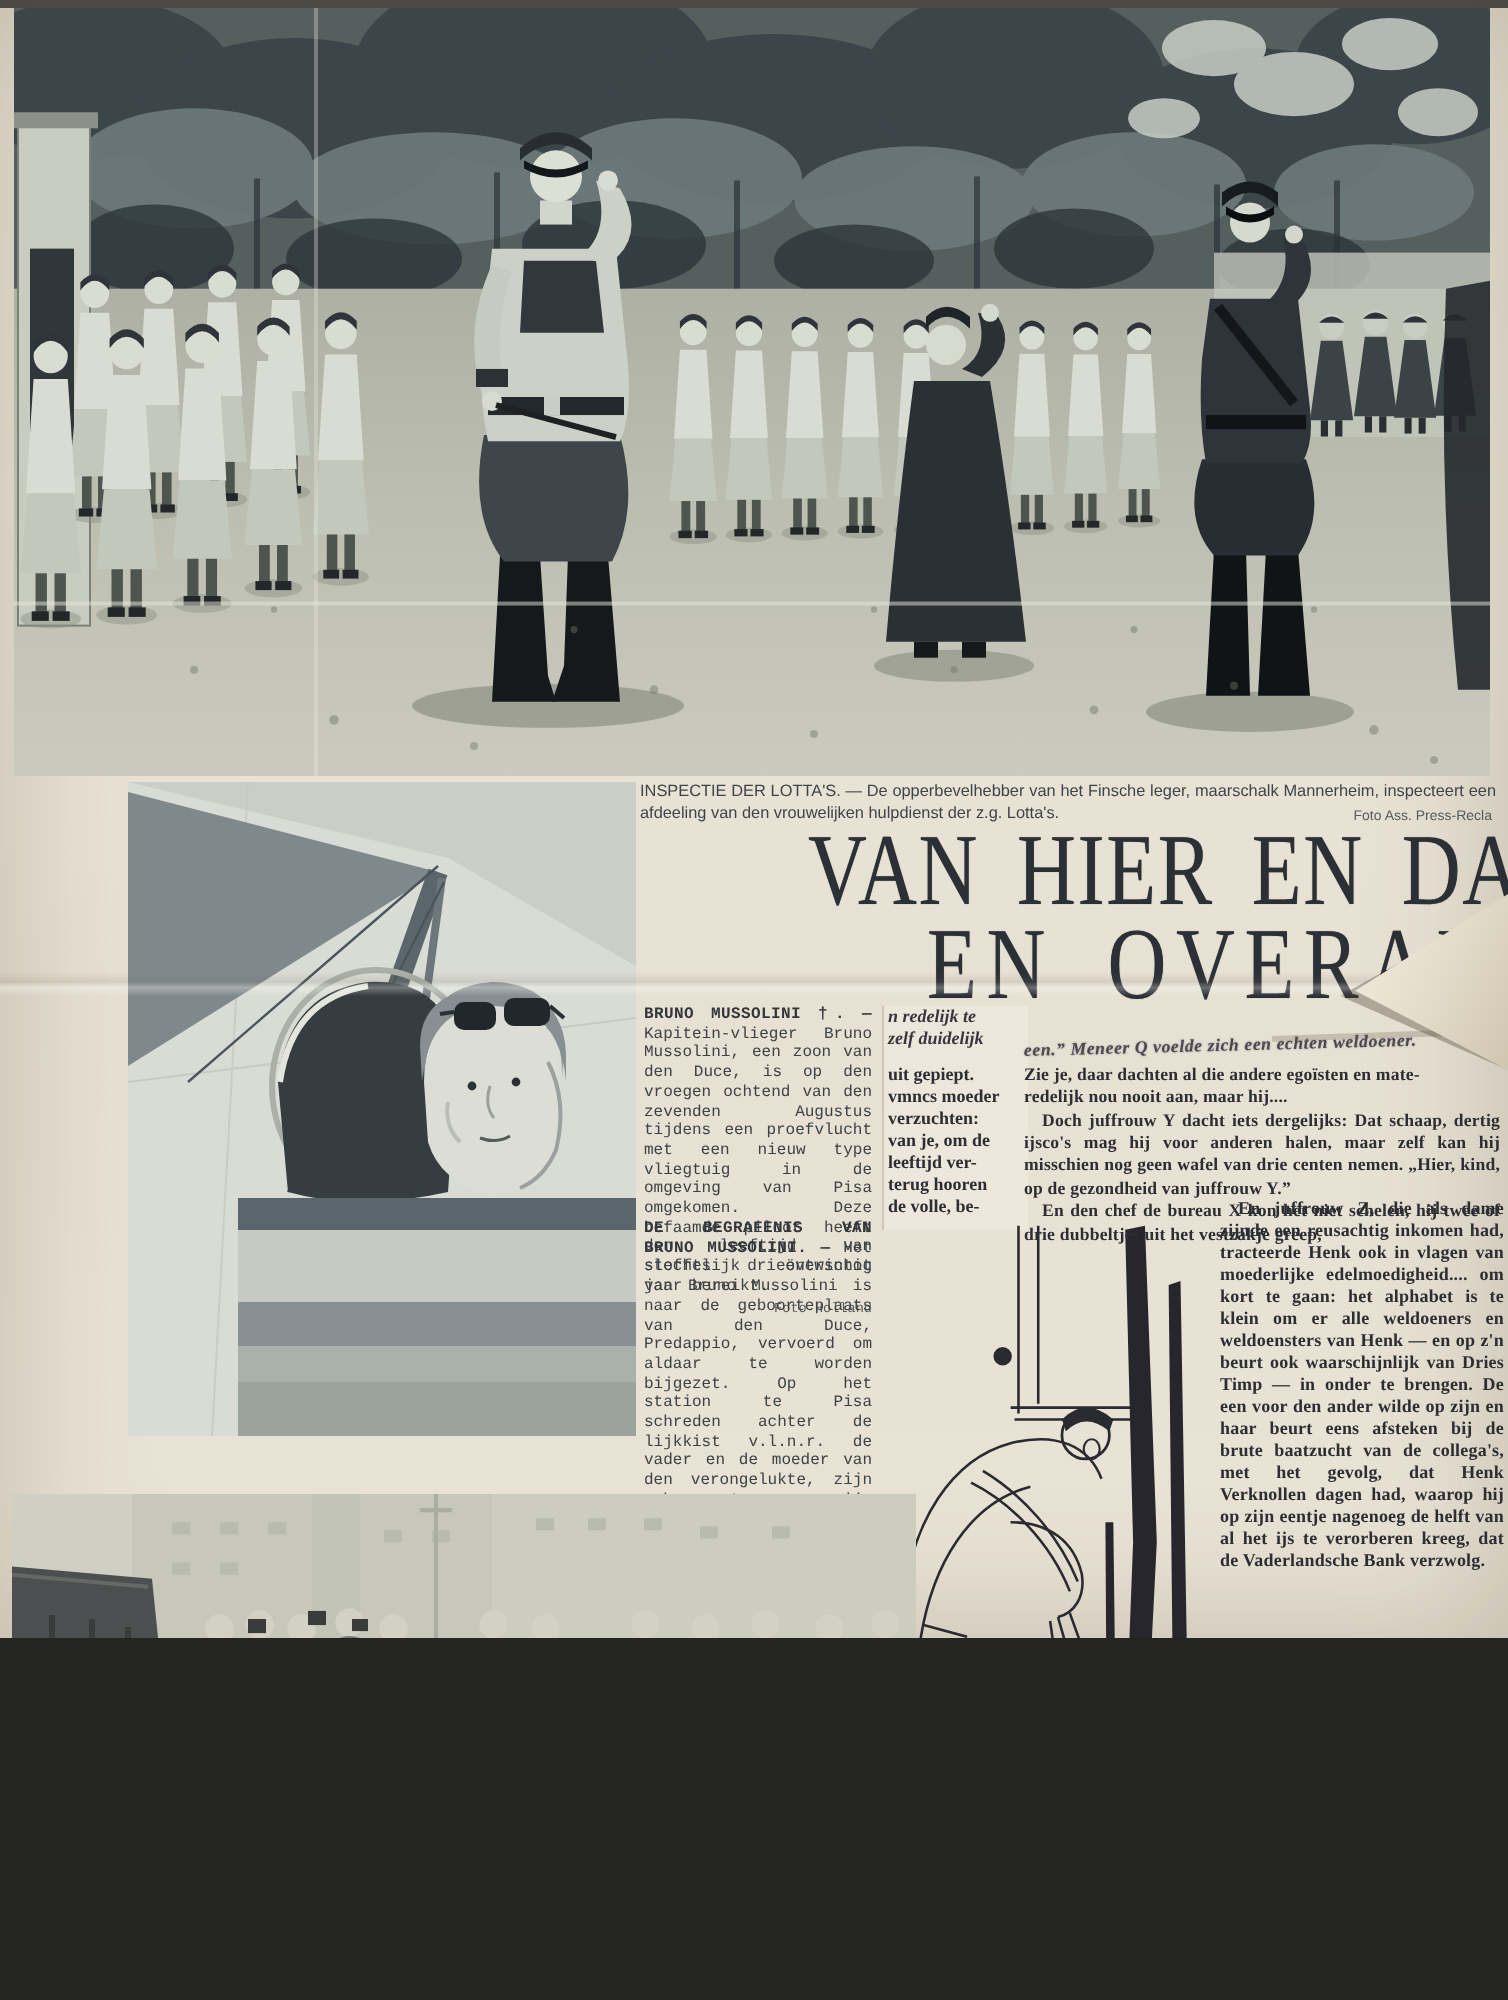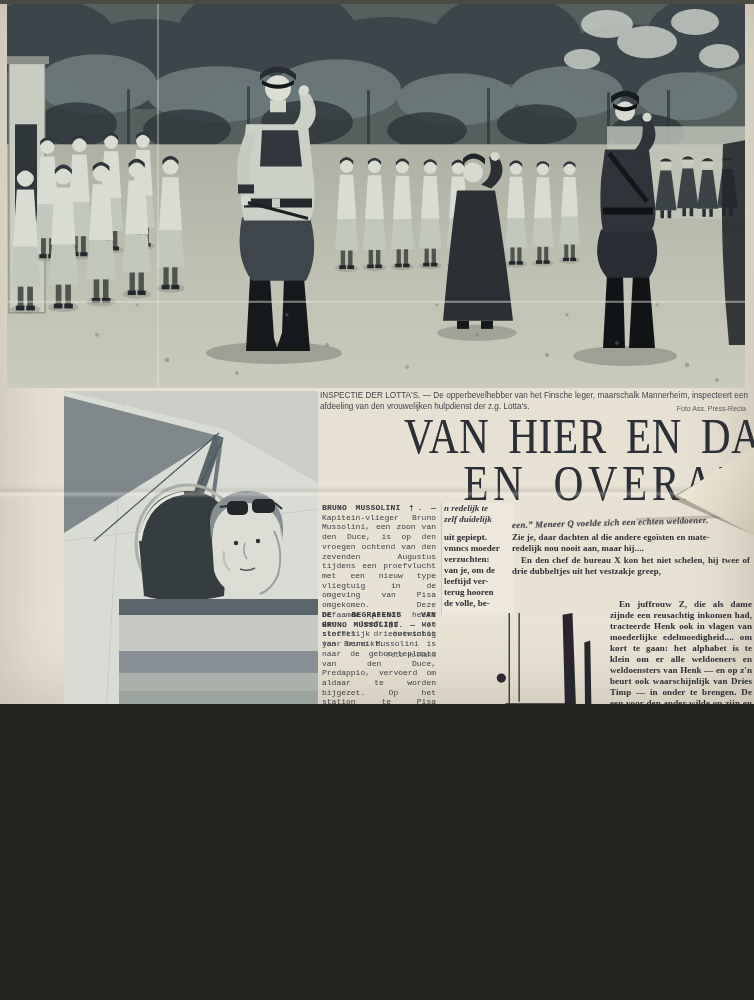--- a/index.html
+++ b/index.html
@@ -1,16 +1,16 @@
 <!DOCTYPE html>
 <html><head>
 <meta charset="utf-8">
 <style>
   html,body{margin:0;padding:0;background:#242421;}
-  .page{position:relative;width:754px;height:704px;overflow:hidden;
+  .page{position:relative;width:754px;height:819px;overflow:hidden;
     background:linear-gradient(180deg,#e6e0d2 0%,#eae4d6 30%,#e7e1d3 62%,#e9e3d5 100%);
     box-shadow:inset 0 0 70px rgba(95,84,60,.28);
     font-family:"Liberation Serif",serif;}
   .abs{position:absolute;}
   .photo{overflow:hidden;}
   .photo svg{display:block;width:100%;height:100%;}
   .edge-top{left:0;top:0;width:754px;height:4px;background:#34342e;opacity:.85;}
   .edge-bottom{left:0;top:992px;width:458px;height:8px;background:#2d2d2a;opacity:.9;z-index:3;}
   .page-crease{left:0;top:486px;width:754px;height:12px;z-index:4;pointer-events:none;
     background:linear-gradient(180deg,rgba(0,0,0,0) 0%,rgba(110,98,80,.14) 40%,rgba(255,255,248,.3) 65%,rgba(0,0,0,0) 100%);}
@@ -308,20 +308,21 @@
     <div>leeftijd ver-</div>
     <div>terug hooren</div>
     <div>de volle, be-</div>
   </div>
 
   <div class="abs article-top">
     <div class="crease-frag nowrap">ook maar</div>
     <div class="crease-line nowrap">een.” Meneer Q voelde zich een echten weldoener.</div>
     <div class="nowrap">Zie je, daar dachten al die andere egoïsten en mate-</div>
     <div class="nowrap">redelijk nou nooit aan, maar hij....</div>
+    <p>Doch juffrouw Y dacht iets dergelijks: Dat schaap, dertig ijsco's mag hij voor anderen halen, maar zelf kan hij misschien nog geen wafel van drie centen nemen. „Hier, kind, op de gezondheid van juffrouw Y.”</p>
     <p>En den chef de bureau X kon het niet schelen, hij twee of drie dubbeltjes uit het vestzakje greep,</p>
   </div>
 
   <div class="abs article-col">
     <p>En juffrouw Z, die als dame zijnde een reusachtig inkomen had, tracteerde Henk ook in vlagen van moederlijke edelmoedigheid.... om kort te gaan: het alphabet is te klein om er alle weldoeners en weldoensters van Henk — en op z'n beurt ook waarschijnlijk van Dries Timp — in onder te brengen. De een voor den ander wilde op zijn en haar beurt eens afsteken bij de brute baatzucht van de collega's, met het gevolg, dat Henk Verknollen dagen had, waarop hij op zijn eentje nagenoeg de helft van al het ijs te verorberen kreeg, dat de Vaderlandsche Bank verzwolg.</p>
   </div>
 
   <div class="abs photo cartoon">
     <svg viewBox="0 0 168 318">
       <g stroke="#2a2a31" stroke-width="1.3" fill="none">

